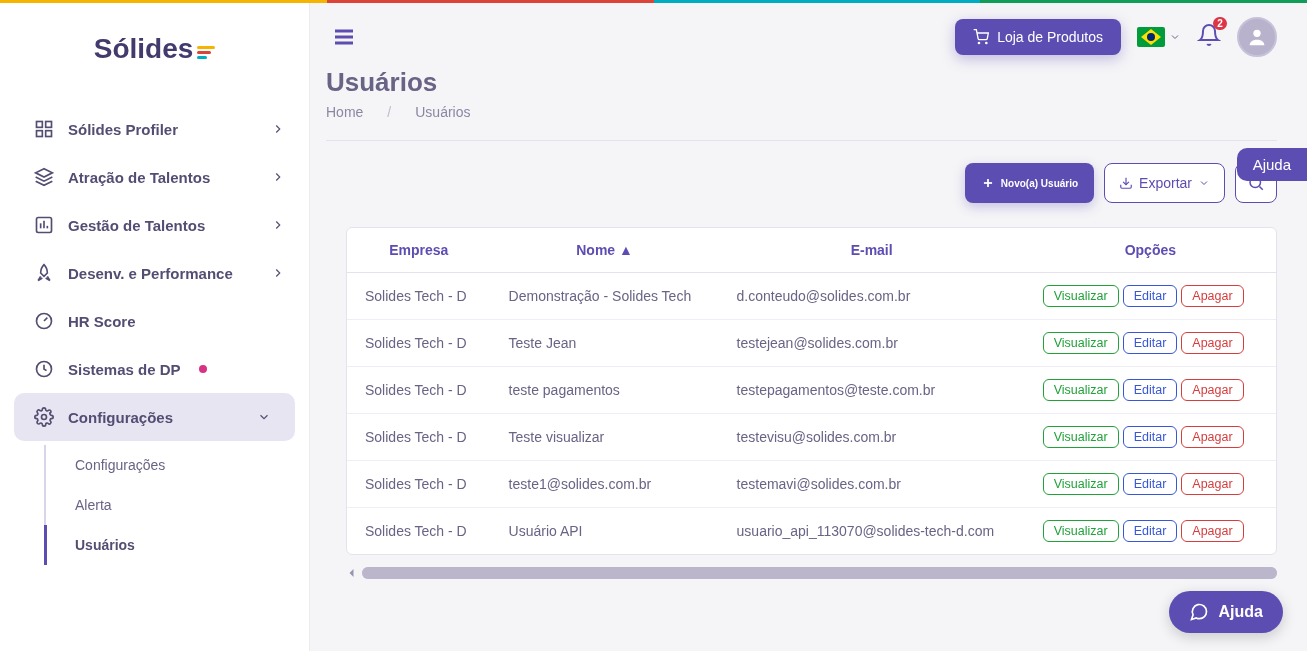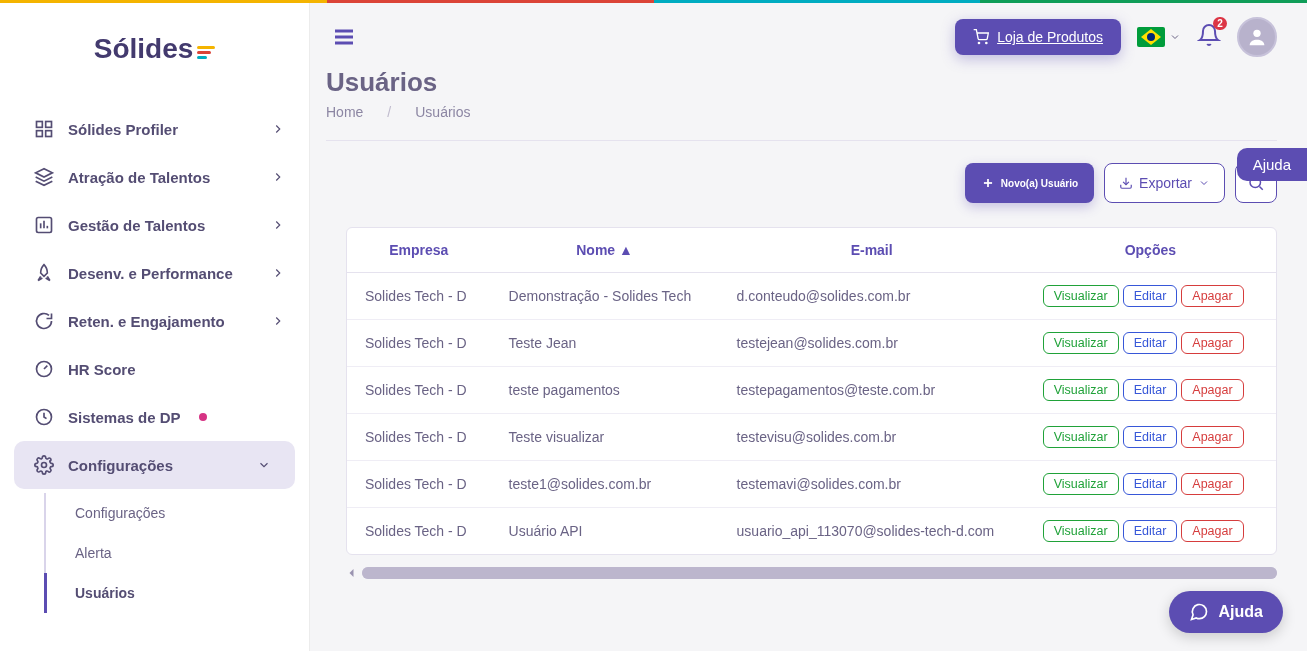--- a/index.html
+++ b/index.html
@@ -120,21 +120,20 @@
     border:none;
     border-radius:8px;
     padding:10px 18px;
     font-size:14px;
     font-weight:500;
     display:flex;
     align-items:center;
     gap:8px;
     cursor:pointer;
     box-shadow: 0 4px 14px rgba(92,77,178,0.35);
-    text-decoration: underline;
   }
   .flag-wrap {
     display:flex; align-items:center; gap:4px; cursor:pointer;
   }
   .flag { width:28px; height:20px; background:#009c3b; border-radius:2px; position:relative; overflow:hidden;}
   .flag::before { content:""; position:absolute; inset:2px 4px; background:#ffdf00; clip-path: polygon(50% 0,100% 50%,50% 100%,0 50%);}
   .flag::after { content:""; position:absolute; left:50%; top:50%; width:8px; height:8px; background:#002776; border-radius:50%; transform:translate(-50%,-50%);}
   .bell-wrap { position:relative; cursor:pointer; color:#5c4db2;}
   .bell-wrap .badge {
     position:absolute; top:-6px; right:-6px; background:#dc3545; color:#fff;
@@ -291,30 +290,20 @@
           <polyline points="9 6 15 12 9 18"></polyline>
         </svg>
     </div>
     <div class="nav-item">
       <svg viewBox="0 0 24 24">
           <path d="M12 2c3 3 4 7 4 10l-4 4-4-4c0-3 1-7 4-10z"></path>
           <path d="M8 16l-3 5 5-3"></path>
           <path d="M16 16l3 5-5-3"></path>
         </svg>
       <span>Desenv. e Performance</span>
-      <svg class="chevron" viewBox="0 0 24 24">
-          <polyline points="9 6 15 12 9 18"></polyline>
-        </svg>
-    </div>
-    <div class="nav-item">
-      <svg viewBox="0 0 24 24">
-          <path d="M21 12a9 9 0 1 1-3-6.7"></path>
-          <polyline points="21 3 21 9 15 9"></polyline>
-        </svg>
-      <span>Reten. e Engajamento</span>
       <svg class="chevron" viewBox="0 0 24 24">
           <polyline points="9 6 15 12 9 18"></polyline>
         </svg>
     </div>
     <div class="nav-item">
       <svg viewBox="0 0 24 24">
           <circle cx="12" cy="12" r="9"></circle>
           <path d="M12 12l4-4"></path>
         </svg>
       <span>HR Score</span>

